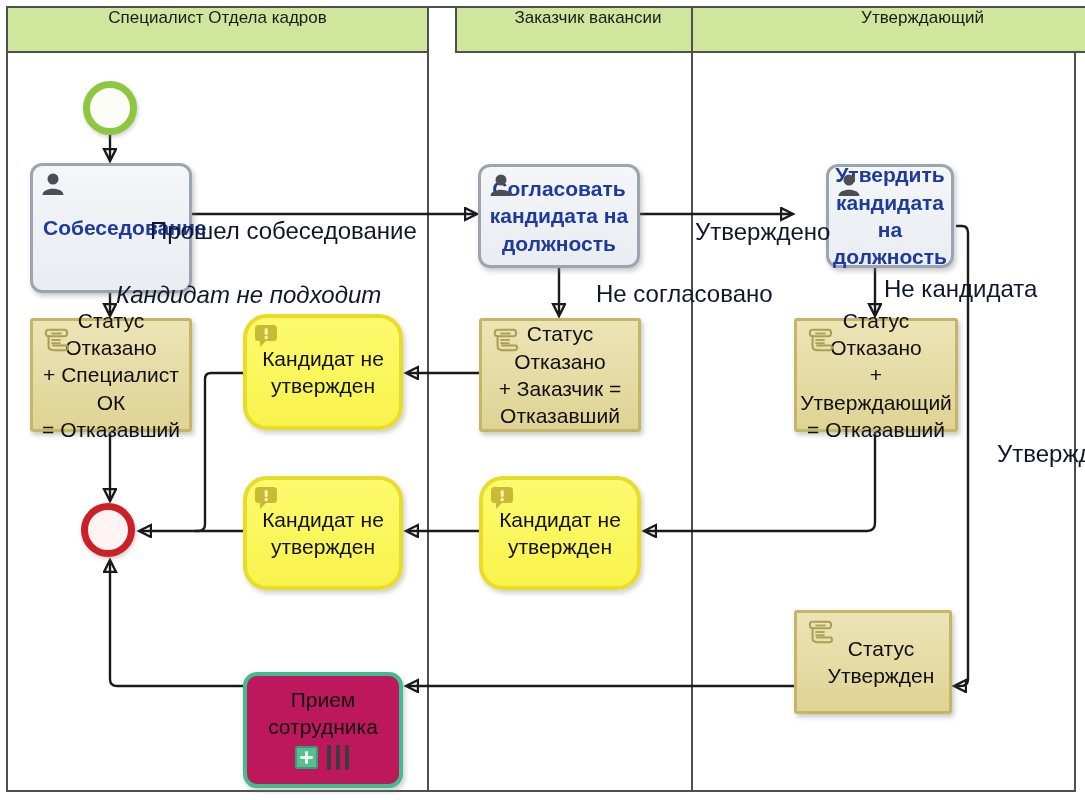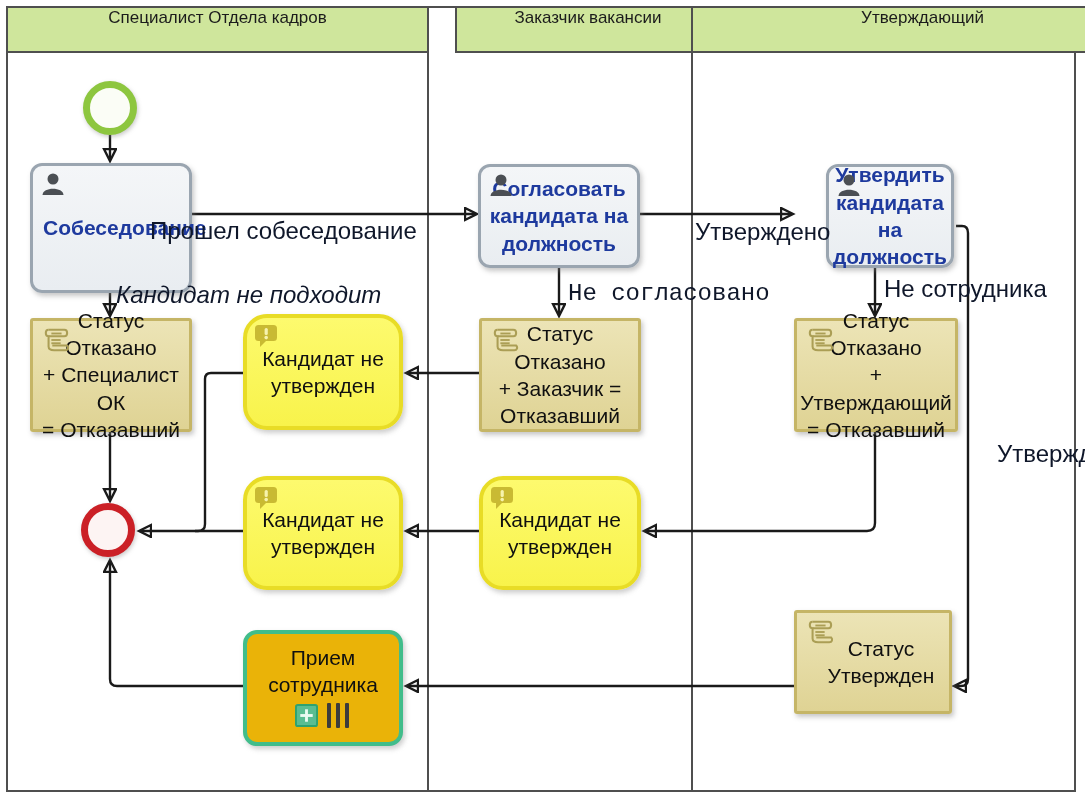--- a/index.html
+++ b/index.html
@@ -21,22 +21,22 @@
   .task .node-label{color:#1e3a9e;font-weight:bold;}
   .task.left-text{justify-content:flex-start;}
   .task.left-text .node-label{text-align:left;padding-left:10px;}
 
   .script{background:linear-gradient(180deg,#ece4b6 0%,#dfd394 100%);border:3px solid #c5b566;border-radius:3px;
           box-shadow:2px 3px 5px rgba(130,130,130,.45);}
 
   .note{background:linear-gradient(180deg,#fdfa6e 0%,#f8f34b 100%);border:4px solid #e8dc26;border-radius:24px;
         box-shadow:2px 3px 5px rgba(130,130,130,.4);}
 
-  .subprocess{background:#eab308;border:4px solid #41bd8b;border-radius:14px;
-              box-shadow:2px 3px 5px rgba(130,130,130,.4);flex-direction:column;gap:3px;}
+  .subprocess{background:#be185d;border:4px solid #41bd8b;border-radius:14px;
+              box-shadow:2px 3px 5px rgba(130,130,130,.4);flex-direction:column;gap:3px;margin-top:42px;}
   .markers{display:flex;align-items:center;gap:7px;margin-top:2px;}
 
   .icon-tl{position:absolute;left:7px;top:6px;}
 
   .event{position:absolute;box-sizing:border-box;border-radius:50%;width:54px;height:54px;z-index:4;
          box-shadow:1px 2px 4px rgba(140,140,140,.45);}
   .start-event{border:7px solid #8dc63f;background:#fbfdf6;}
   .end-event{border:7px solid #cb2026;background:#fdf4f3;}
 
   .edge-label{position:absolute;font-size:24px;color:#0f172a;white-space:nowrap;z-index:5;}
@@ -235,17 +235,17 @@
           <line x1="12" y1="17.5" x2="22" y2="17.5" stroke="#ab9e55" stroke-width="2"></line>
         </svg>
     </span>
     <div class="node-label">Статус
 Утвержден</div>
   </div>
 
   <div class="edge-label" style="left:150px;top:217px;">Прошел собеседование</div>
   <div class="edge-label" style="left:695px;top:218px;">Утверждено</div>
   <div class="edge-label" style="left:116px;top:281px;font-style:italic;">Кандидат не подходит</div>
-  <div class="edge-label" style="left:568px;top:280px;font-family:Liberation Mono, monospace;">Не согласовано</div>
-  <div class="edge-label" style="left:884px;top:275px;">Не сотрудника</div>
+  <div class="edge-label" style="left:596px;top:280px;">Не согласовано</div>
+  <div class="edge-label" style="left:884px;top:275px;">Не кандидата</div>
   <div class="edge-label" style="left:973px;top:440px;margin-left:24px;">Утверждено</div>
 
 </div>
 
 </body></html>

